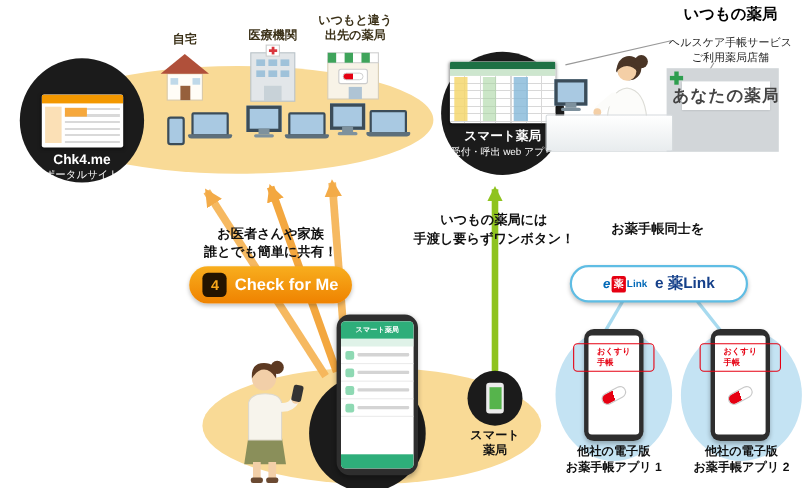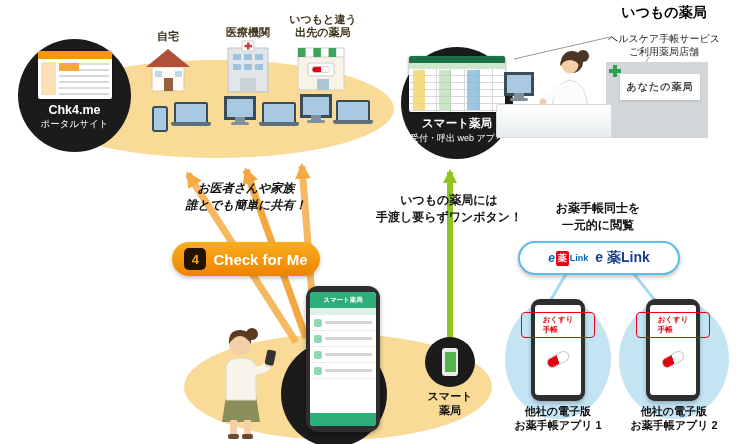--- a/index.html
+++ b/index.html
@@ -70,21 +70,21 @@
            font-weight:bold;text-align:left;line-height:1.3;}
   .op-chip span{display:block;white-space:nowrap;}
   .op-capsule{width:24px;height:11px;border-radius:6px;border:1px solid #c9c9c9;
               background:linear-gradient(100deg,#E60012 50%,#fff 50%);transform:rotate(-28deg);margin-top:16px;}
   .olabel{position:absolute;z-index:5;text-align:center;font-size:11px;font-weight:bold;color:#111;line-height:1.3;}
   .olabel span{display:block;white-space:nowrap;}
   .usual-heading{position:absolute;z-index:5;text-align:center;font-size:14px;font-weight:bold;color:#000;white-space:nowrap;}
   .usual-sub{position:absolute;z-index:5;text-align:center;font-size:10px;font-weight:normal;color:#222;white-space:nowrap;}
   .wall{position:absolute;z-index:3;background:#d2d6d9;}
   .wall-sign{position:absolute;left:14px;top:12px;width:80px;height:26px;background:#fff;
-             display:flex;align-items:center;justify-content:center;font-size:10px;font-weight:bold;
+             display:flex;align-items:center;justify-content:center;font-size:15px;font-weight:bold;
              color:#444;letter-spacing:1px;white-space:nowrap;box-shadow:0 1px 2px rgba(0,0,0,.15);}
   .counter{position:absolute;z-index:3;background:linear-gradient(180deg,#ffffff,#e8ecee);
            border:1px solid #d5dadd;border-radius:2px;}
   .figure{position:absolute;z-index:3;}
 </style>
 </head>
 <body>
 
 <div id="canvas">
 
@@ -105,21 +105,21 @@
     <line x1="296" y1="342" x2="188" y2="174" stroke="#F6B659" stroke-width="7" opacity="0.95" marker-end="url(#mo)"></line>
     <line x1="306" y1="338" x2="246" y2="170" stroke="#F3A73F" stroke-width="7" marker-end="url(#mo)"></line>
     <line x1="315" y1="335" x2="302" y2="166" stroke="#F6B659" stroke-width="7" opacity="0.95" marker-end="url(#mo)"></line>
     <line x1="450" y1="350" x2="450" y2="172" stroke="#8FC31F" stroke-width="6" marker-end="url(#mg)"></line>
     <line x1="566" y1="274" x2="549" y2="303" stroke="#A7DAEF" stroke-width="3"></line>
     <line x1="634" y1="274" x2="657" y2="303" stroke="#A7DAEF" stroke-width="3"></line>
     <line x1="610" y1="37" x2="514" y2="59" stroke="#999" stroke-width="1"></line>
     <line x1="649" y1="57" x2="642" y2="69" stroke="#999" stroke-width="1"></line>
   </svg>
 
-  <div class="dark-circle" style="left:18px;top:39px;width:113px;height:113px;">
+  <div class="dark-circle" style="left:18px;top:53px;width:113px;height:113px;justify-content:flex-end;">
     <div class="thumb" style="width:74px;height:48px;margin-top:12px;">
       <div style="height:8px;background:#F39800;"></div>
       <div style="position:absolute;left:3px;top:11px;width:15px;height:33px;background:#FBE0B6;"></div>
       <div style="position:absolute;left:21px;top:12px;width:50px;height:32px;background:repeating-linear-gradient(to bottom,#d9d9d9 0 2px,#fff 2px 6px);"></div>
       <div style="position:absolute;left:21px;top:12px;width:20px;height:8px;background:#F6A83C;"></div>
     </div>
     <div class="pc-title">Chk4.me</div>
     <div class="pc-sub">ポータルサイト</div>
   </div>
 
@@ -207,37 +207,36 @@
     <circle cx="47" cy="10" r="6" fill="#4a3526"></circle>
     <circle cx="34" cy="19" r="8.5" fill="#f4cfa6"></circle>
     <path d="M34 10 q-10 0 -10 10 q4 -6 10 -6 q6 0 10 6 q0 -10 -10 -10 z" fill="#4a3526"></path>
     <path d="M16 62 q2 -26 18 -28 q16 2 18 28 z" fill="#fcfcfa" stroke="#dcdcd6" stroke-width="1"></path>
     <path d="M22 42 L8 54" stroke="#fcfcfa" stroke-width="8" stroke-linecap="round"></path>
     <circle cx="7" cy="56" r="3.5" fill="#f4cfa6"></circle>
   </svg>
   <div class="counter" style="left:496px;top:104px;width:116px;height:34px;"></div>
   <div class="monitor" style="left:504px;top:72px;width:30px;height:24px;"></div>
 
-  <div class="note" style="left:168px;top:180px;width:156px;font-style:italic;">
+  <div class="note" style="left:168px;top:204px;width:156px;">
     <span>お医者さんや家族</span>
     <span>誰とでも簡単に共有！</span>
   </div>
   <div class="pill pill-cfm" style="left:172px;top:242px;width:148px;height:34px;">
     <span class="cfm-icon">4</span>
     <span>Check for Me</span>
   </div>
 
   <div class="note" style="left:370px;top:192px;width:158px;">
     <span>いつもの薬局には</span>
     <span>手渡し要らずワンボタン！</span>
   </div>
 
   <div class="note" style="left:528px;top:188px;width:140px;margin-top:12px;">
     <span>お薬手帳同士を</span>
-    <span>一元的に閲覧</span>
   </div>
   <div class="pill pill-elink" style="left:518px;top:241px;width:162px;height:34px;">
     <span class="elogo">
       <span class="elogo-e">e</span>
       <span class="elogo-k">薬</span>
       <span class="elogo-l">Link</span>
     </span>
     <span class="elink-text">e 薬Link</span>
   </div>
 

